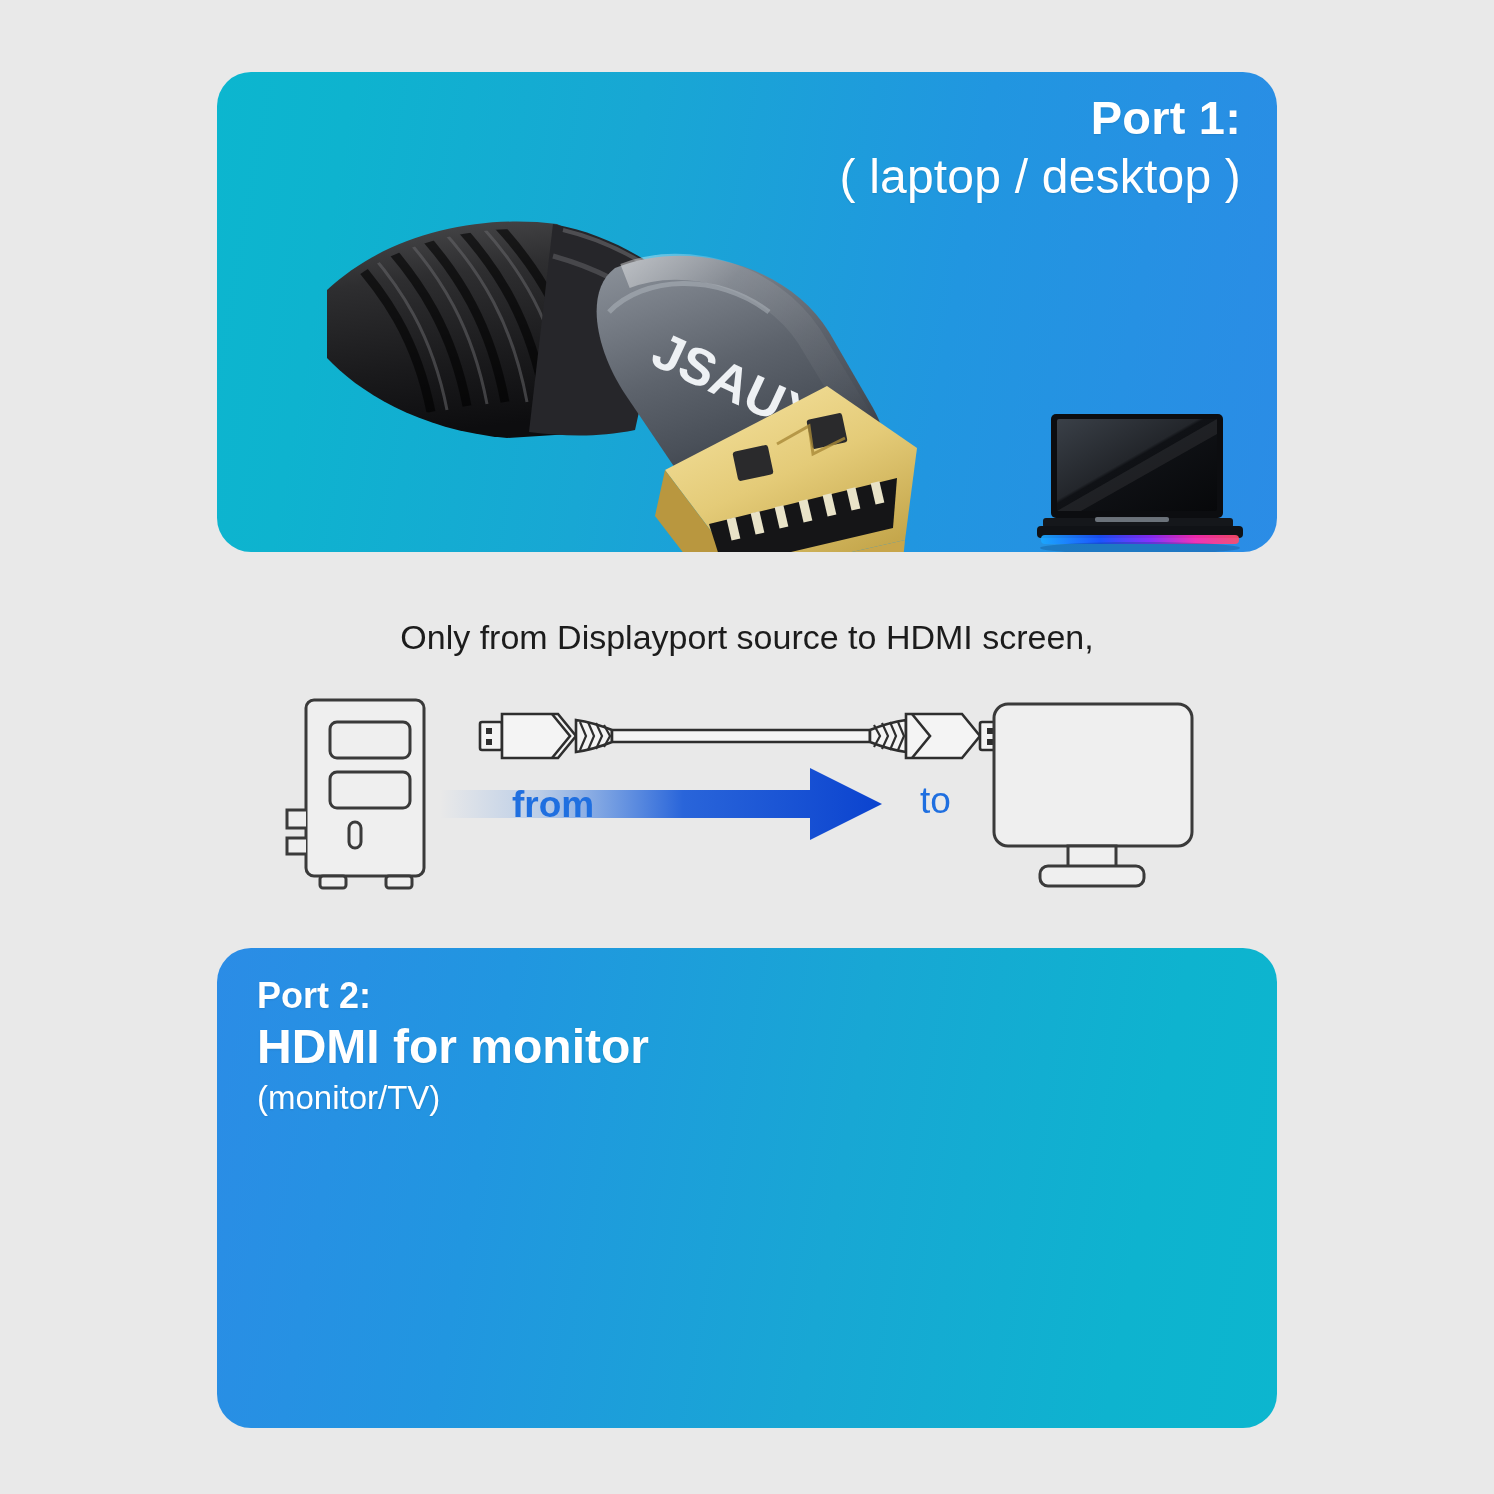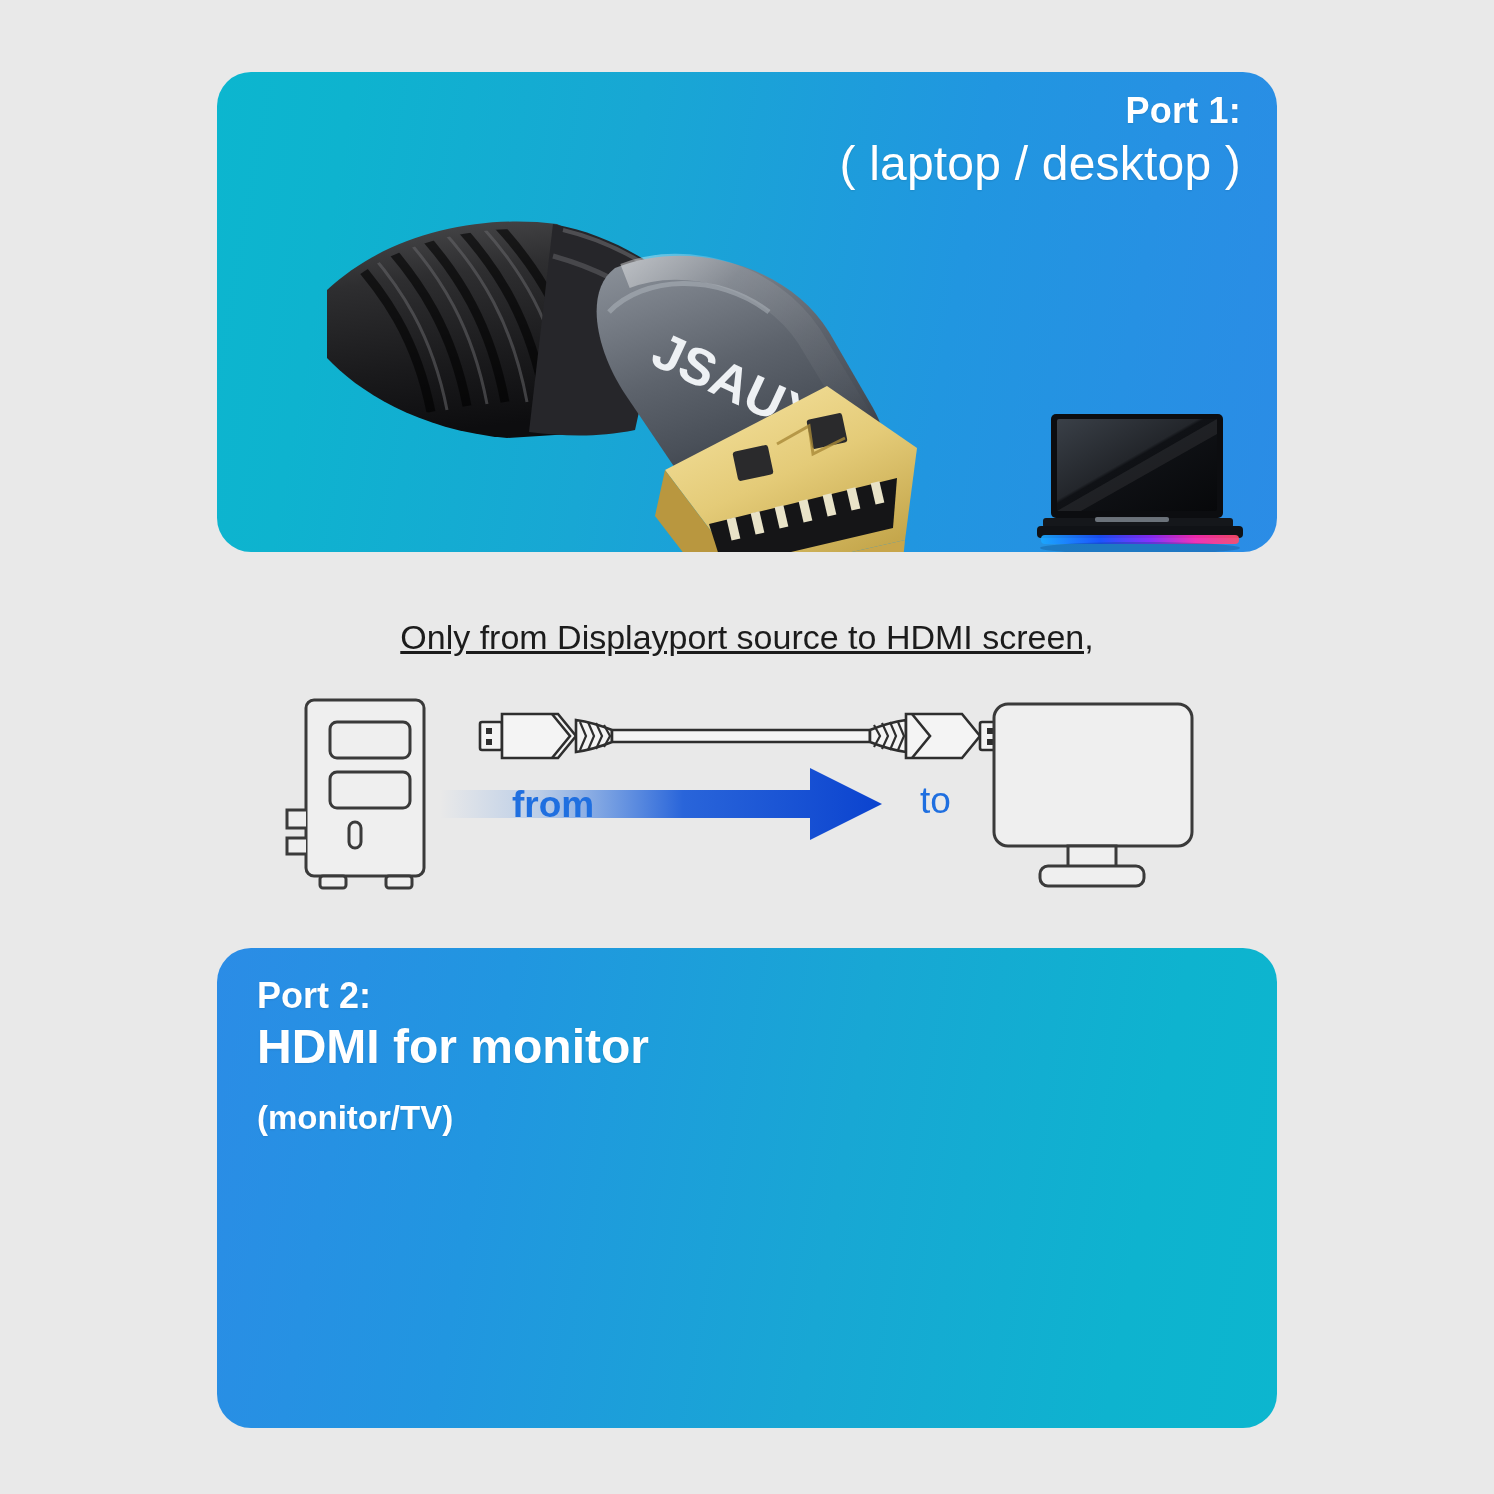--- a/index.html
+++ b/index.html
@@ -26,38 +26,38 @@
     left:217px; top:948px; width:1060px; height:480px;
     background:linear-gradient(100deg,#2b8ce6 0%, #2196e0 26%, #18a7d4 58%, #0eb3cf 85%, #0cb6cf 100%);
   }
 
   
   .head-1{
     position:absolute; right:36px; top:18px;
     text-align:right; color:#fff;
     text-shadow:0 1px 2px rgba(0,0,0,.10);
   }
-  .h-line1{font-size:36px;font-weight:bold;line-height:1.18;letter-spacing:.2px;}
+  .h-line1{font-size:47px;font-weight:bold;line-height:1.18;letter-spacing:.2px;}
   .h-line2{font-size:46px;font-weight:bold;line-height:1.22;letter-spacing:.2px;}
   .h-line3{font-size:48px;font-weight:400;line-height:1.32;letter-spacing:.2px;text-align:right;}
 
   .head-2{
     position:absolute; left:40px; top:26px;
     text-align:left; color:#fff;
     text-shadow:0 1px 2px rgba(0,0,0,.10);
   }
   .h2-line1{font-size:36px;font-weight:bold;line-height:1.2;}
   .h2-line2{font-size:48px;font-weight:bold;line-height:1.24;}
-  .h2-line3{font-size:33px;font-weight:700;line-height:1.3;margin-top:20px;}
+  .h2-line3{font-size:33px;font-weight:400;line-height:1.3;}
 
   
   #middle-caption{
     position:absolute; left:0; right:0; top:614px;
     text-align:center; color:#1c1c1c;
-    font-size:34px; line-height:1.36; font-weight:400;text-decoration:underline;
+    font-size:34px; line-height:1.36; font-weight:400;
   }
 
   
   #middle-diagram{
     position:absolute; left:290px; top:686px; width:920px; height:228px;
   }
   .from-label,.to-label{
     position:absolute; color:#1f6fe0; font-size:37px; font-weight:400;
   }
   .from-label{left:222px; top:98px;font-weight:bold;}

